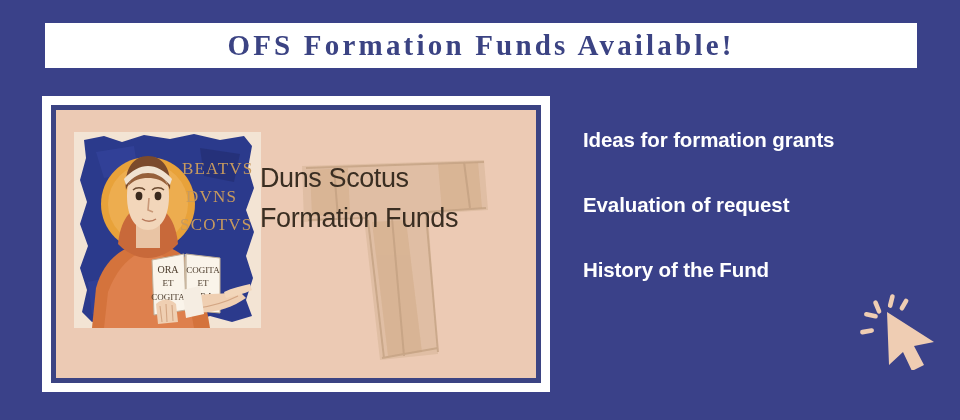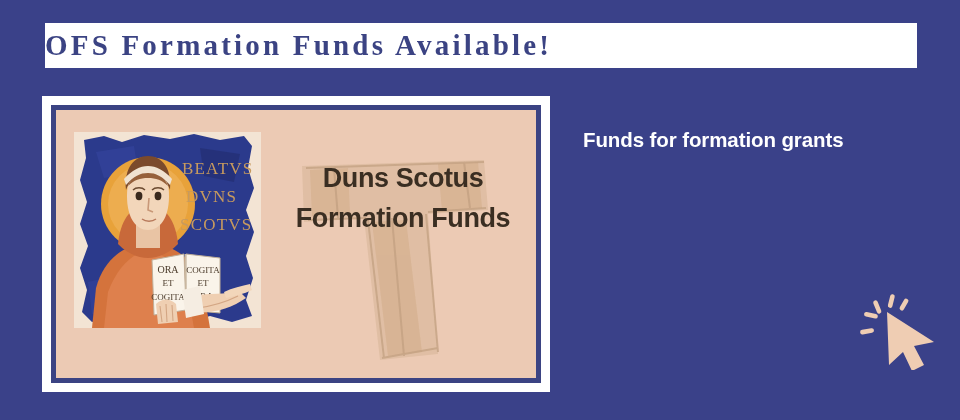--- a/index.html
+++ b/index.html
@@ -8,21 +8,21 @@
     background:#3A4189;
     font-family:"Liberation Sans", sans-serif;
     position:relative;
   }
   .stage{position:absolute;inset:0;width:960px;height:420px;}
 
   
   .title-bar{
     position:absolute;left:45px;top:23px;width:872px;height:45px;
     background:#FFFFFF;
-    display:flex;align-items:center;justify-content:flex-start;
+    display:flex;align-items:center;justify-content:center;
   }
   .title-text{
     font-family:"Liberation Serif", serif;
     font-weight:bold;
     font-size:29px;
     letter-spacing:3.2px;
     color:#3B4383;
     white-space:nowrap;
     line-height:1;
   }
@@ -53,23 +53,23 @@
   .fresco{
     position:absolute;left:18px;top:22px;width:187px;height:196px;
     background:#F2E2D2;
     overflow:hidden;
   }
   .fresco svg{display:block;width:100%;height:100%;}
 
   
   .card-heading{
     position:absolute;left:204px;top:48px;width:286px;
-    text-align:center;
+    text-align:left;
     font-family:"Liberation Sans", sans-serif;
-    font-weight:bold;
+    font-weight:normal;
     font-size:27px;
     line-height:40px;
     color:#3A2E22;
     letter-spacing:-.4px;
   }
   .card-heading .l3{letter-spacing:0;}
 
   
   .list{
     position:absolute;left:583px;top:128px;width:350px;
@@ -207,21 +207,23 @@
 
       <div class="card-heading">
         <div>Duns Scotus</div>
         <div>Formation Funds</div>
       </div>
 
     </div>
   </div>
 
   <div class="list">
-    <div class="list-item">Funds for formation grants</div>
+    <div class="list-item">Ideas for formation grants</div>
+    <div class="list-item">Evaluation of request</div>
+    <div class="list-item">History of the Fund</div>
   </div>
 
   <div class="cursor-icon">
     <svg viewBox="0 0 82 78" xmlns="http://www.w3.org/2000/svg">
       <g fill="#EFCDB3">
 
         <rect x="31" y="2" width="4.6" height="14" rx="2.3" transform="rotate(14 33 9)"></rect>
         <rect x="17" y="8" width="4.6" height="14" rx="2.3" transform="rotate(-22 19 15)"></rect>
         <rect x="6" y="21" width="14" height="4.6" rx="2.3" transform="rotate(12 13 23)"></rect>
         <rect x="2" y="37" width="14" height="4.6" rx="2.3" transform="rotate(-10 9 39)"></rect>

